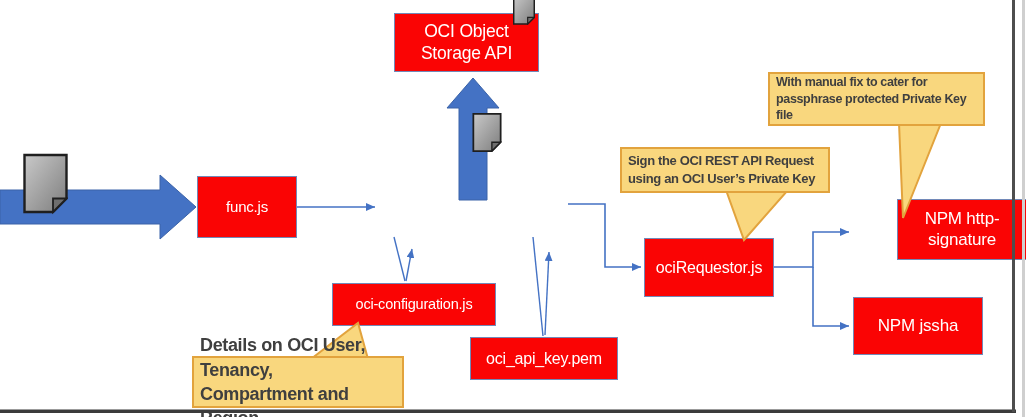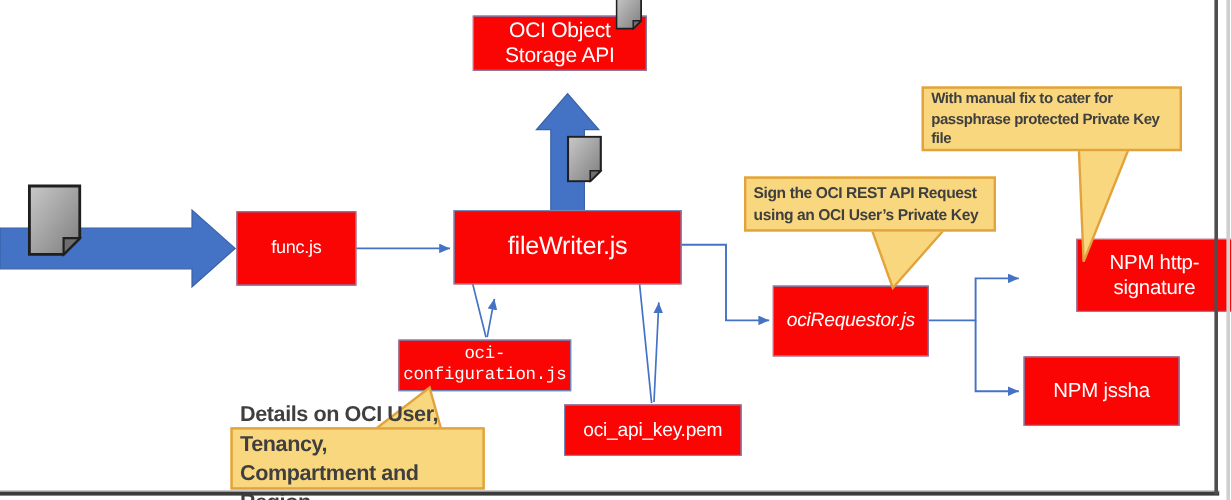--- a/index.html
+++ b/index.html
@@ -47,38 +47,35 @@
     <path d="M406 281 L412 249" fill="none" stroke="#4472C4" stroke-width="1.4" marker-end="url(#ah)"></path>
 
     <path d="M533 237 L543 336" fill="none" stroke="#4472C4" stroke-width="1.4"></path>
     <path d="M545 335 L549 252" fill="none" stroke="#4472C4" stroke-width="1.4" marker-end="url(#ah)"></path>
   </svg>
 
   <div class="node" style="left:197px;top:176px;width:100px;height:62px;font-size:15px;">
     <span>func.js</span>
   </div>
 
-  <div class="node" style="left:378px;top:175px;width:190px;height:62px;font-size:21px;">
-    <span>fileWriter.js</span>
-  </div>
 
-  <div class="node" style="left:394px;top:13px;width:145px;height:46px;font-size:17.5px;">
+  <div class="node" style="left:394px;top:13px;width:145px;height:59px;font-size:17.5px;">
     <span>OCI Object
 Storage API</span>
   </div>
 
-  <div class="node" style="left:332px;top:283px;width:144px;height:43px;font-size:14.5px;font-family:Liberation Mono, monospace;">
+  <div class="node" style="left:332px;top:283px;width:164px;height:43px;font-size:14.5px;">
     <span>oci-configuration.js</span>
   </div>
 
   <div class="node" style="left:470px;top:337px;width:148px;height:43px;font-size:16px;">
     <span>oci_api_key.pem</span>
   </div>
 
-  <div class="node" style="left:644px;top:238px;width:130px;height:59px;font-size:16px;font-style:italic;">
+  <div class="node" style="left:644px;top:238px;width:130px;height:59px;font-size:16px;">
     <span>ociRequestor.js</span>
   </div>
 
   <div class="node" style="left:853px;top:199px;width:130px;height:61px;font-size:17px;margin-left:44px;">
     <span>NPM http-
 signature</span>
   </div>
 
   <div class="node" style="left:853px;top:297px;width:130px;height:58px;font-size:17px;">
     <span>NPM jssha</span>

